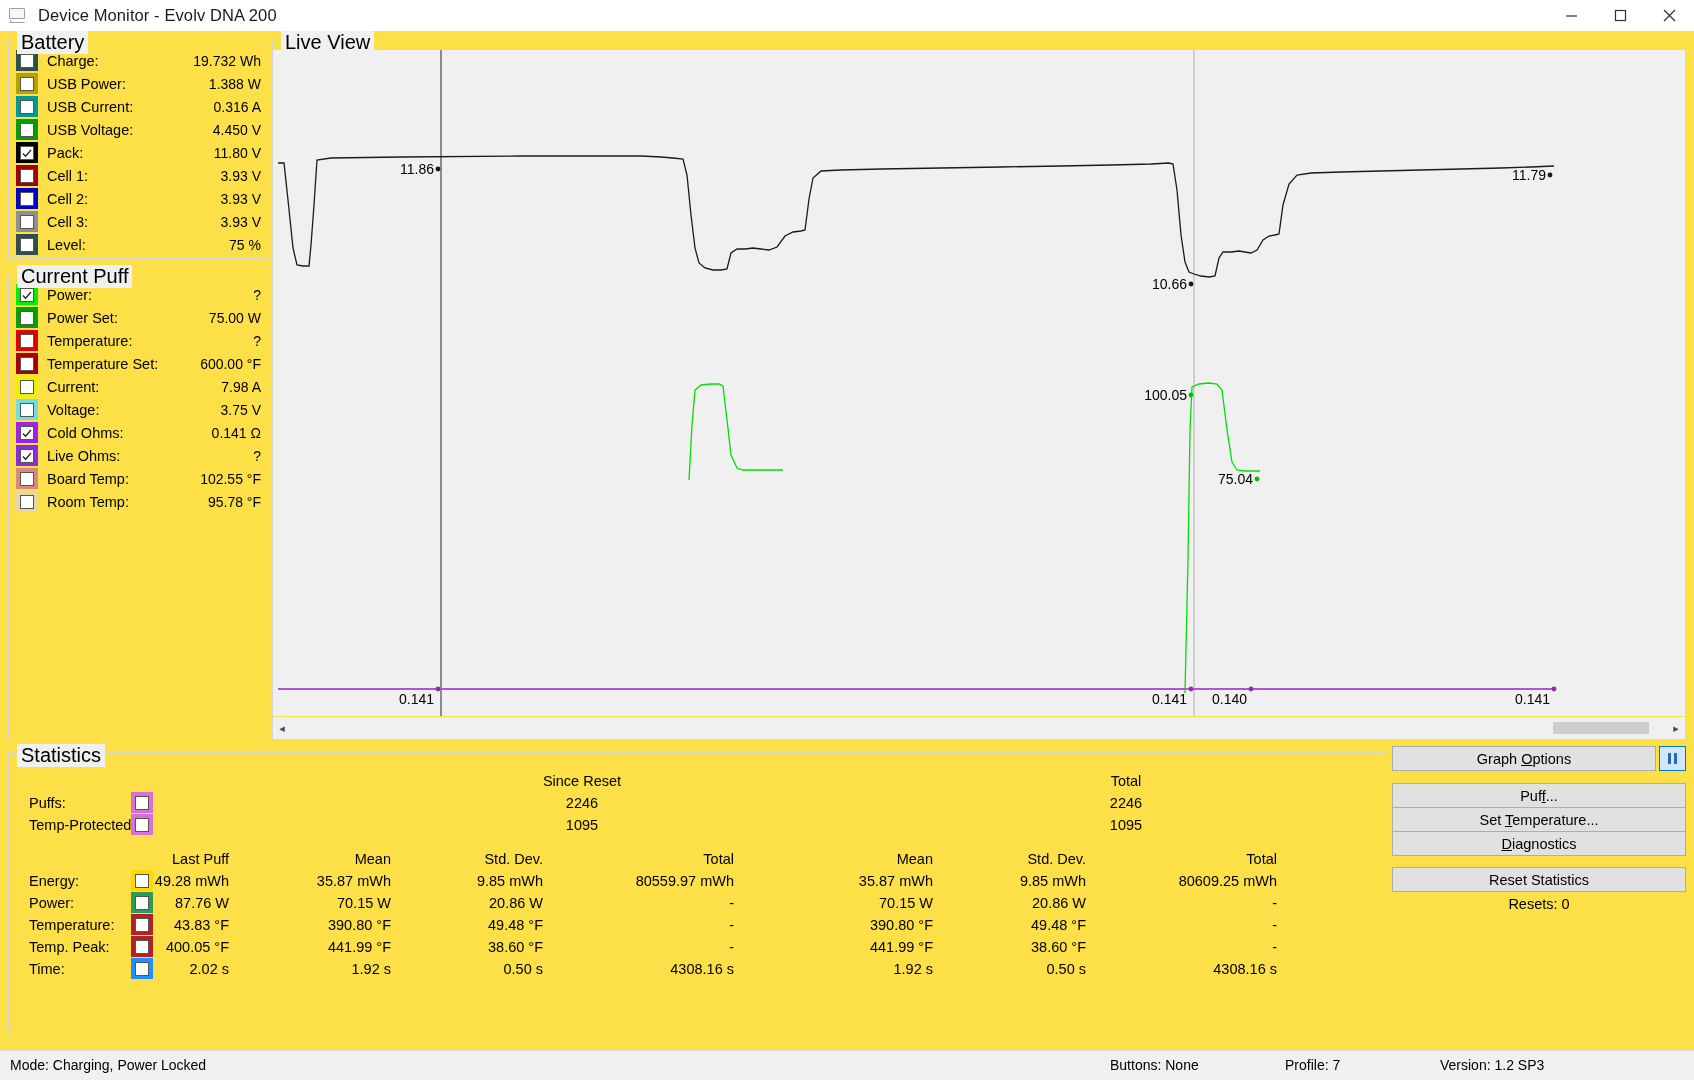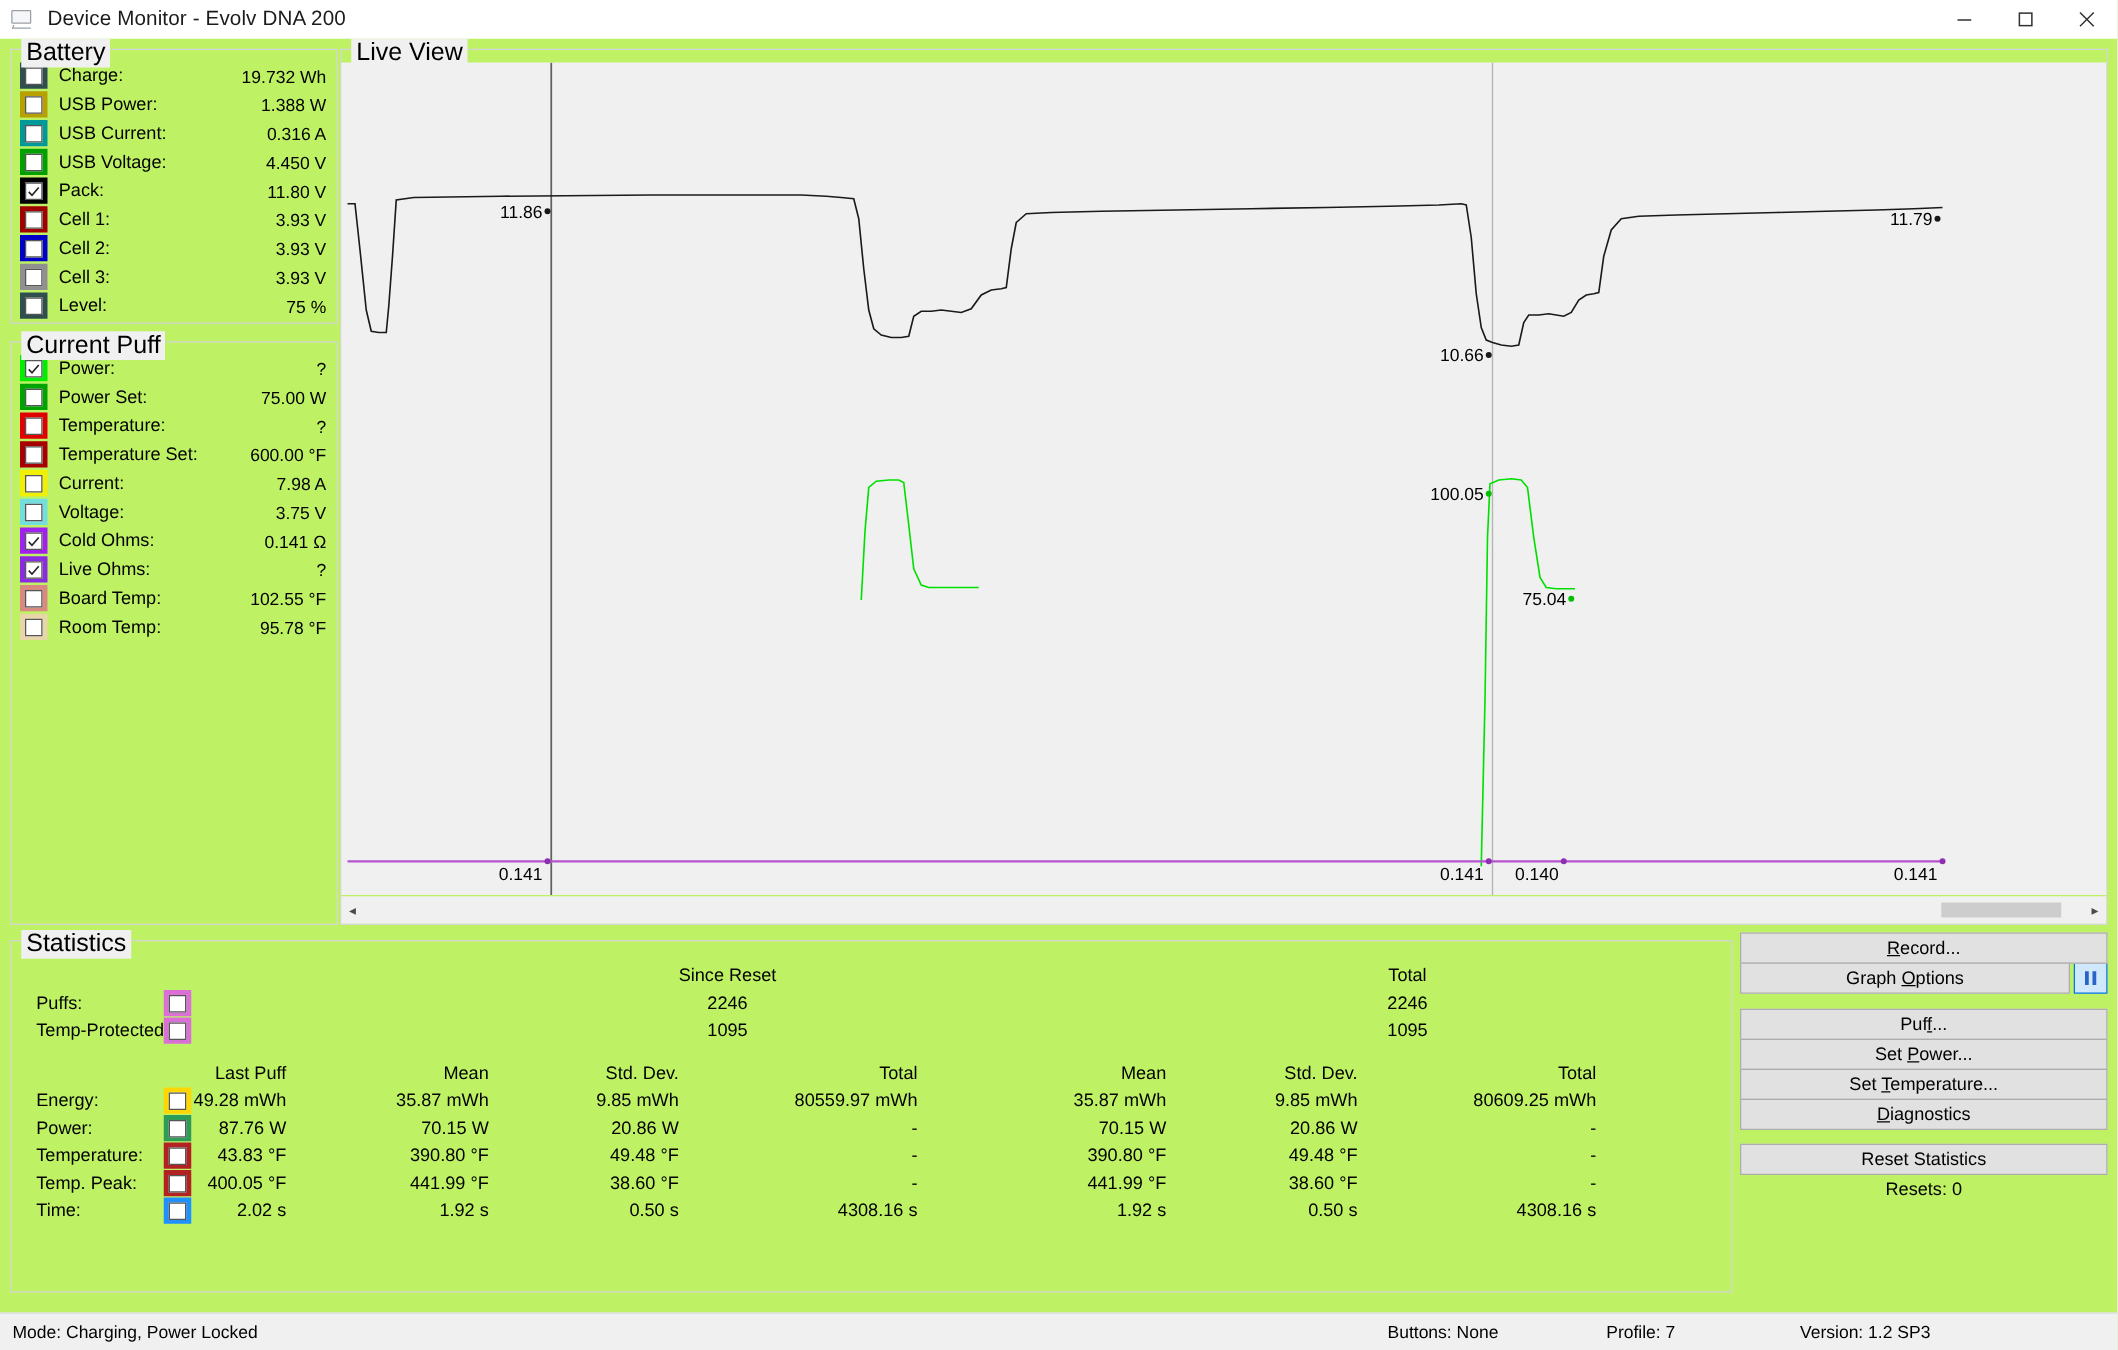--- a/index.html
+++ b/index.html
@@ -5,21 +5,21 @@
   * { box-sizing: border-box; }
   html, body {
     margin: 0; padding: 0;
     width: 1694px; height: 1080px;
     background: #f0f0f0;
     font-family: "Liberation Sans", sans-serif;
     font-size: 15px;
     color: #000;
     overflow: hidden;
   }
-  #app { position: relative; width: 1694px; height: 1080px; background: #bef264; }
+  #app { position: relative; width: 1694px; height: 1080px; background: #fde047; }
 
   
   #titlebar {
     position: absolute; left: 0; top: 0; width: 1694px; height: 31px;
     background: #ffffff;
     display: flex; align-items: center;
   }
   #title-icon { width: 22px; height: 22px; margin-left: 7px; position: relative; flex: 0 0 auto; }
   #title-icon .scr {
     position: absolute; left: 2px; top: 3px; width: 16px; height: 11px;
@@ -445,38 +445,32 @@
         <div class="st-cell" style="top: 199px; right: 994px;">1.92 s</div>
         <div class="st-cell" style="top: 199px; right: 842px;">0.50 s</div>
         <div class="st-cell" style="top: 199px; right: 651px;">4308.16 s</div>
         <div class="st-cell" style="top: 199px; right: 452px;">1.92 s</div>
         <div class="st-cell" style="top: 199px; right: 299px;">0.50 s</div>
         <div class="st-cell" style="top: 199px; right: 108px;">4308.16 s</div>
       </div>
   </div>
 
   <div id="btnpanel">
-    <div class="btn">
-      <span><span></span><u>R</u><span>ecord...</span></span>
-    </div>
     <div class="row-with-pause">
       <div class="btn">
         <span><span>Graph </span><u>O</u><span>ptions</span></span>
       </div>
       <div id="pause-btn">
           <i></i>
           <i></i>
         </div>
     </div>
     <div class="btngap"></div>
     <div class="btn">
       <span><span>Puf</span><u>f</u><span>...</span></span>
-    </div>
-    <div class="btn">
-      <span><span>Set </span><u>P</u><span>ower...</span></span>
     </div>
     <div class="btn">
       <span><span>Set </span><u>T</u><span>emperature...</span></span>
     </div>
     <div class="btn">
       <span><span></span><u>D</u><span>iagnostics</span></span>
     </div>
     <div class="btngap"></div>
     <div class="btn">
       <span>Reset Statistics</span>

